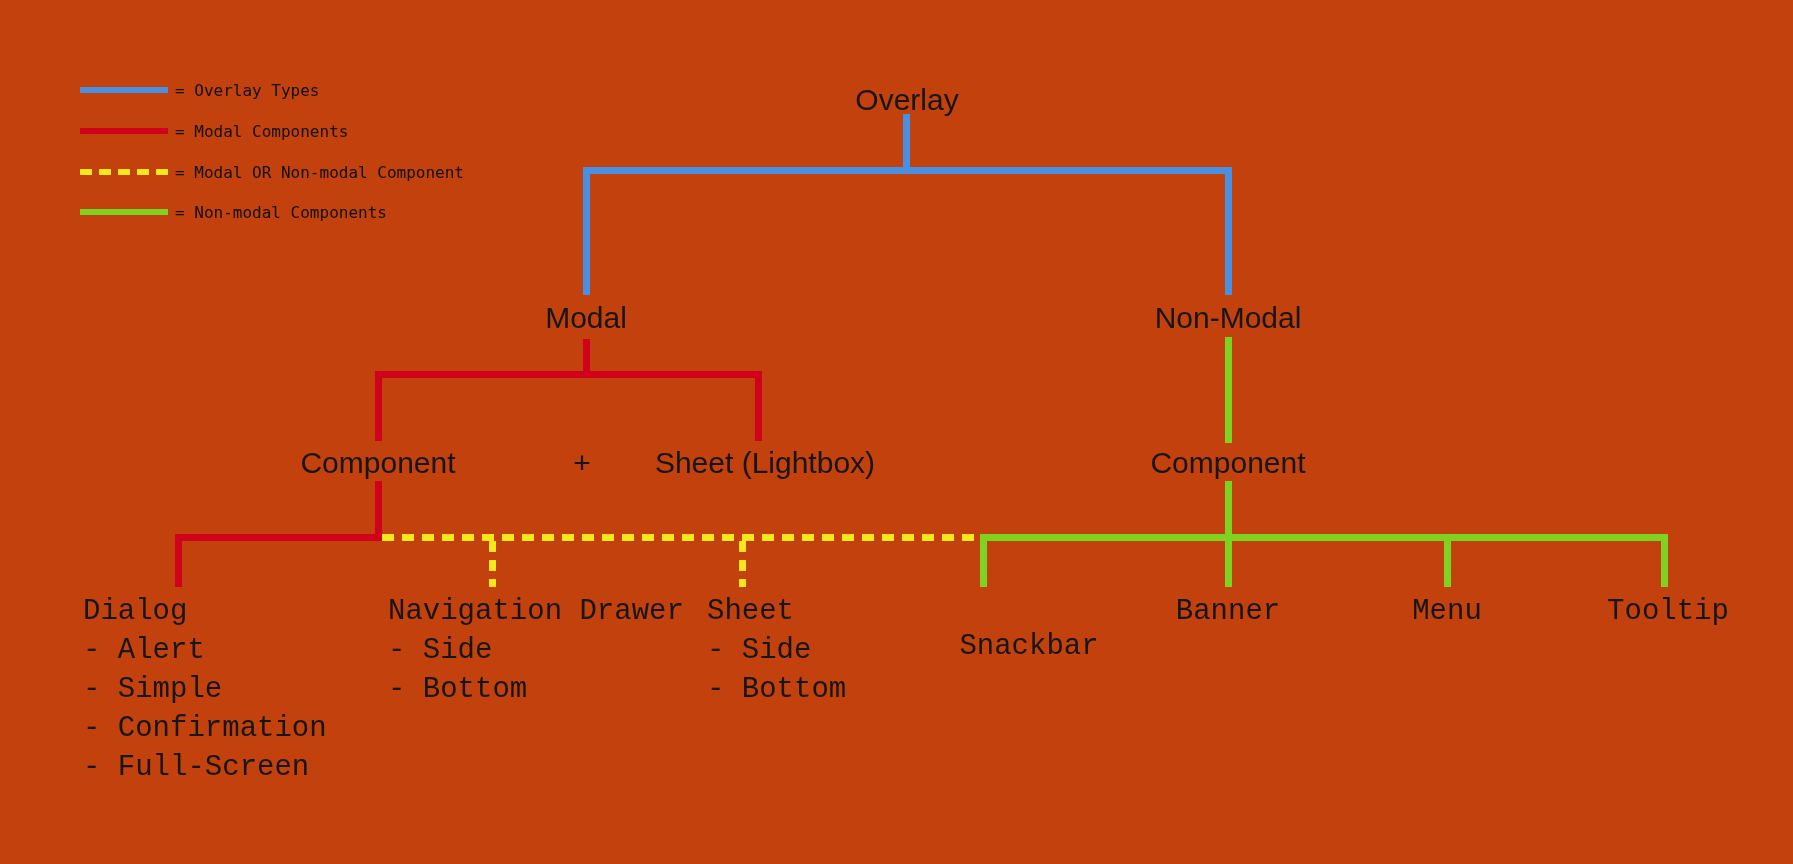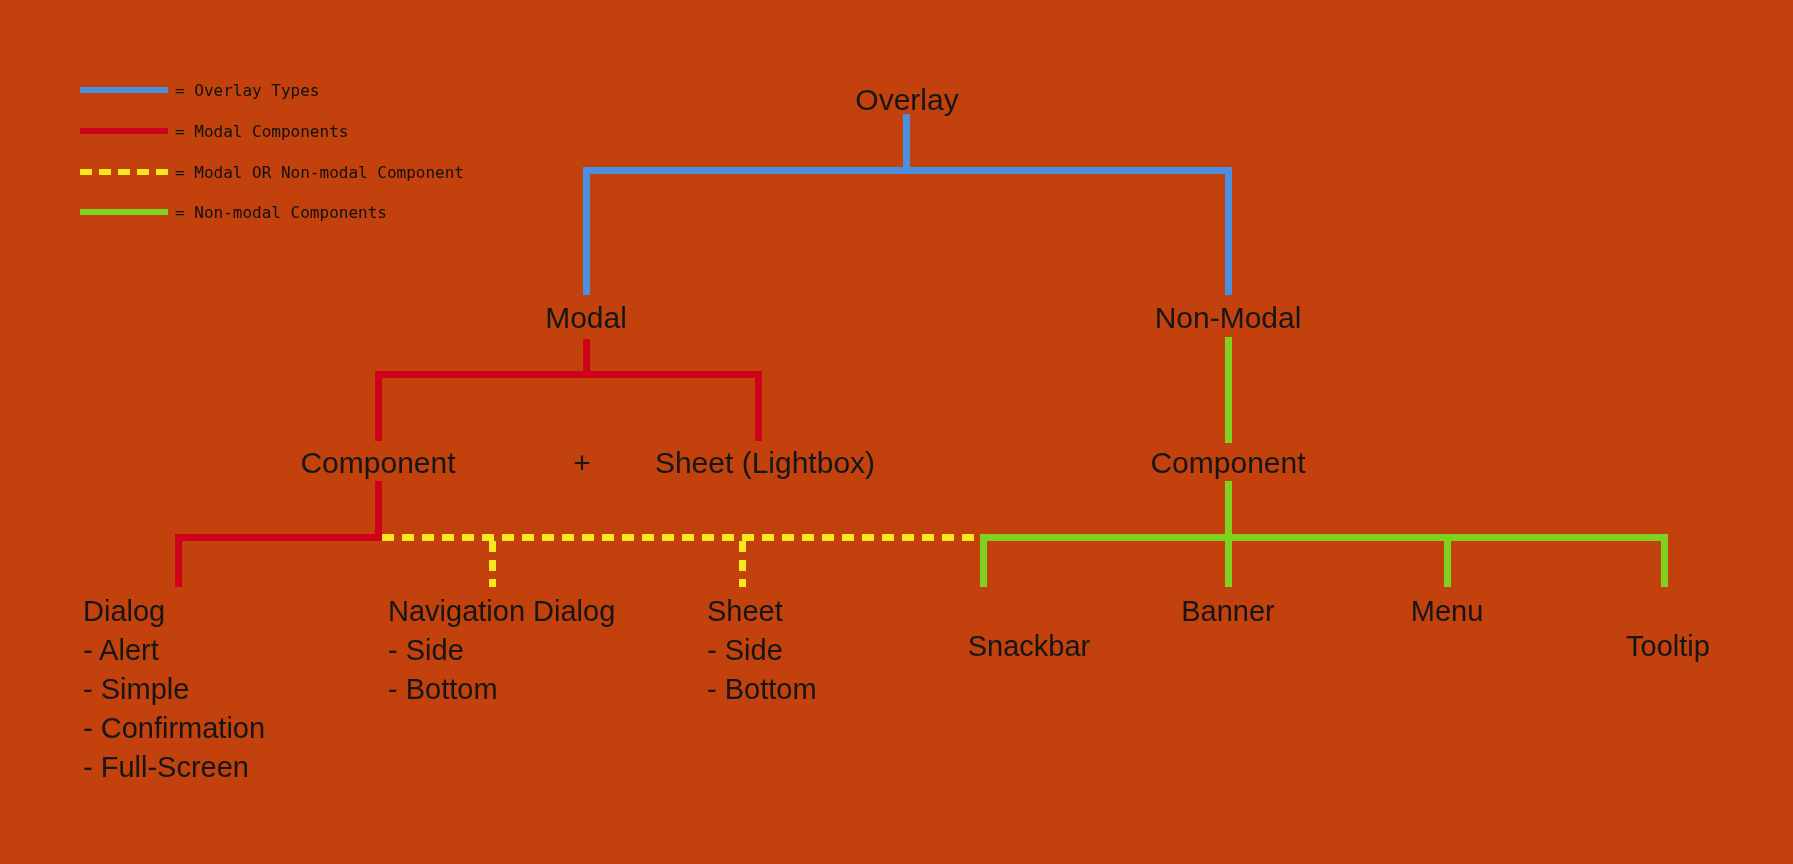--- a/index.html
+++ b/index.html
@@ -23,20 +23,21 @@
     position:absolute;
     transform:translate(-50%,-50%);
     font-size:30px;
     white-space:nowrap;
   }
   .leaf-group{
     position:absolute;
     font-size:29px;
     line-height:39px;
     white-space:nowrap;
+    font-family:Liberation Mono, monospace;
   }
   .leaf-centered{transform:translateX(-50%);}
   
   .legend-row{
     position:absolute;
     left:80px;
     display:flex;
     align-items:center;
     height:20px;
   }
@@ -106,29 +107,29 @@
 
   <div class="leaf-group" style="left:83px;top:592px;">
     <div>Dialog</div>
     <div>- Alert</div>
     <div>- Simple</div>
     <div>- Confirmation</div>
     <div>- Full-Screen</div>
   </div>
 
   <div class="leaf-group" style="left:388px;top:592px;">
-    <div>Navigation Dialog</div>
+    <div>Navigation Drawer</div>
     <div>- Side</div>
     <div>- Bottom</div>
   </div>
 
   <div class="leaf-group" style="left:707px;top:592px;">
     <div>Sheet</div>
     <div>- Side</div>
     <div>- Bottom</div>
   </div>
 
   <div class="leaf-group leaf-centered" style="left:1029px;top:592px;margin-top:35px;">Snackbar</div>
   <div class="leaf-group leaf-centered" style="left:1228px;top:592px;">Banner</div>
   <div class="leaf-group leaf-centered" style="left:1447px;top:592px;">Menu</div>
-  <div class="leaf-group leaf-centered" style="left:1668px;top:592px;margin-top:35px;">Tooltip</div>
+  <div class="leaf-group leaf-centered" style="left:1668px;top:592px;">Tooltip</div>
 
 </div>
 
 </body></html>

